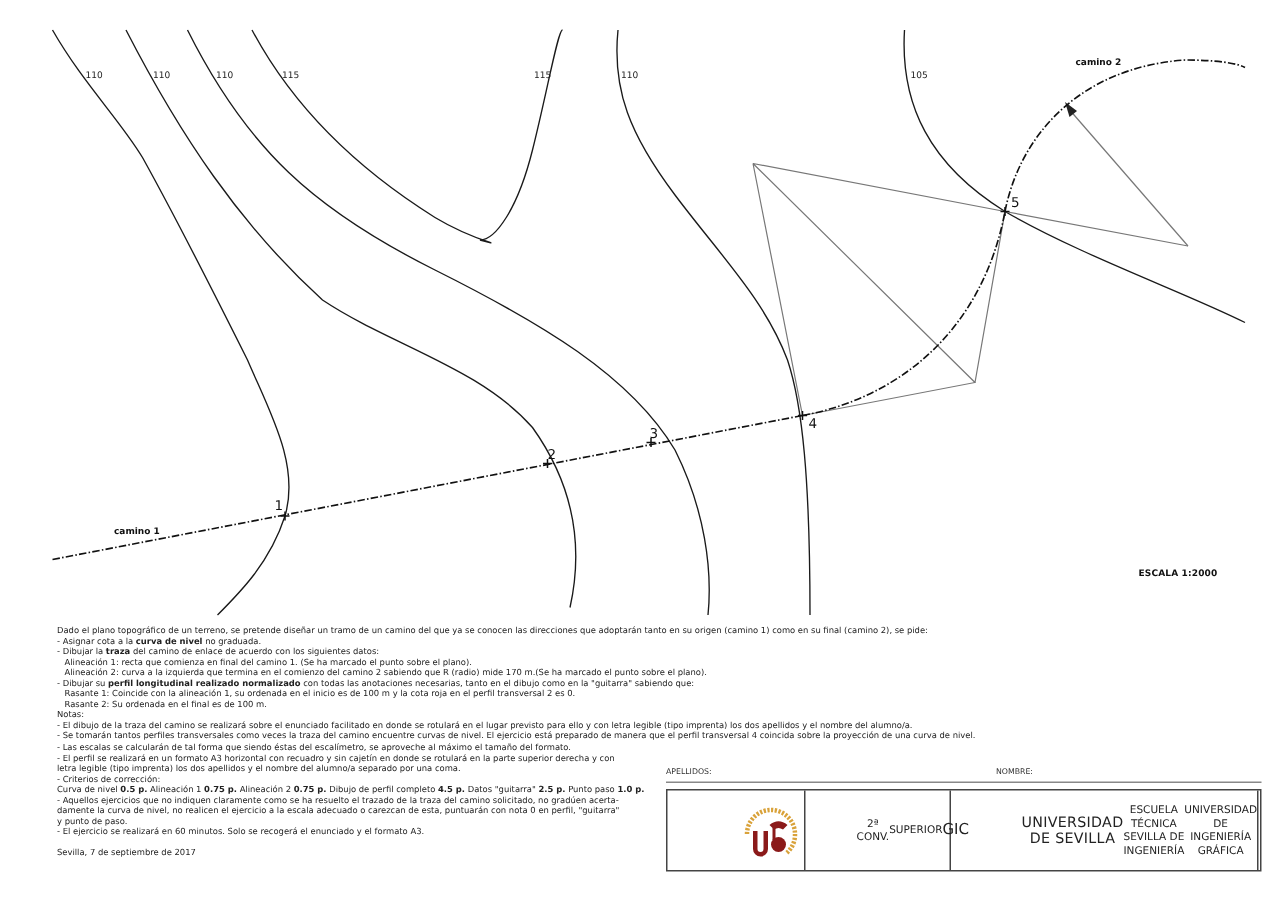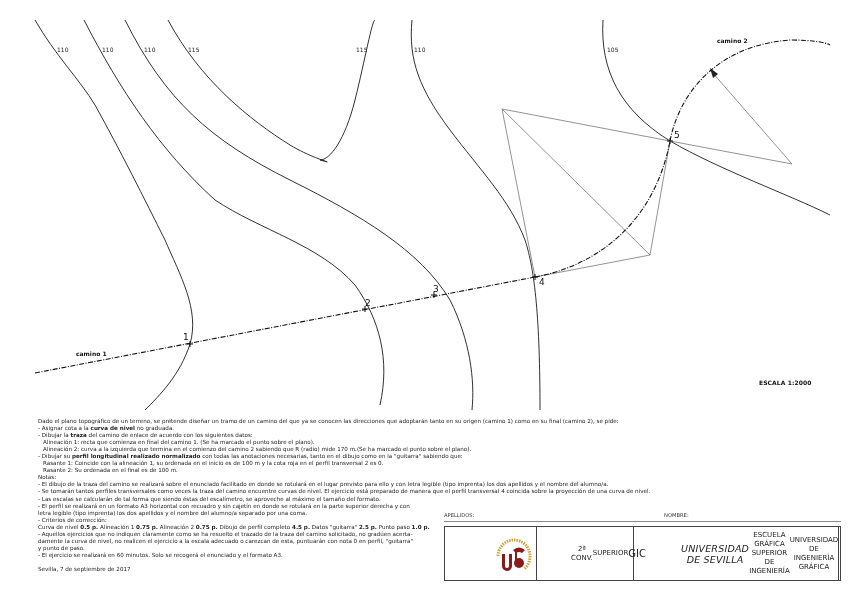--- a/index.html
+++ b/index.html
@@ -20,21 +20,21 @@
   .fields { position:absolute; left:444px; top:511px; width:397px; height:10px; border-bottom:1px solid #888; font-size:5.2px; color:#333; }
   .fields .ap { position:absolute; left:0; top:1px; }
   .fields .nm { position:absolute; left:220px; top:1px; }
   .titleblock { position:absolute; left:444px; top:526px; width:397px; height:55px; border:1px solid #444; display:flex; box-sizing:border-box; }
   .tb-cell { border-right:1px solid #444; box-sizing:border-box; display:flex; align-items:center; justify-content:center;margin-left:47px; }
   .tb-cell:last-child { border-right:none; }
   .tb-logo { width:52px; }
   .tb-conv { width:50px; font-size:7px; text-align:center; line-height:9px; color:#222; }
   .tb-conv .gic { font-size:10px; line-height:12px; }
   .tb-uni { flex:1; text-align:center; color:#222; }
-  .tb-uni .u1 { font-size:9.5px; letter-spacing:0.2px; line-height:11px;font-style:italic; }
+  .tb-uni .u1 { font-size:9.5px; letter-spacing:0.2px; line-height:11px; }
   .tb-uni .u2 { font-size:7px; line-height:9px; }
   .tb-ig { width:52px; }
 </style>
 </head>
 <body>
 
 <svg id="map" viewBox="0 0 848 415" xmlns="http://www.w3.org/2000/svg">
 
   <path class="contour" d="M35,20 C55,55 80,80 95,105 C120,150 145,200 165,240 C180,275 200,310 190,344 C180,375 160,395 145,410"></path>
   <path class="contour" d="M84,20 C120,90 160,150 215,200 C260,230 320,245 355,285 C380,320 390,360 380,405"></path>
@@ -138,21 +138,21 @@
       <path d="M24,20 v8" stroke="#8b1a1a" stroke-width="2"></path>
     </svg>
   </div>
   <div class="tb-cell tb-conv">
     <div>2ª CONV.</div>
     <div>SUPERIOR</div>
     <div class="gic">GIC</div>
   </div>
   <div class="tb-cell tb-uni">
     <div class="u1">UNIVERSIDAD DE SEVILLA</div>
-    <div class="u2">ESCUELA GRÁFICA SUPERIOR DE INGENIERÍA</div>
+    <div class="u2">ESCUELA TÉCNICA SEVILLA DE INGENIERÍA</div>
     <div class="u2">UNIVERSIDAD DE INGENIERÍA GRÁFICA</div>
   </div>
   <div class="tb-cell tb-ig">
     <svg width="40" height="40" viewBox="0 0 40 40">
       <path d="M6,12 l8,-4 v24 h-5 v-18 l-3,1 Z" fill="#8a8a8a"></path>
       <path d="M10,34 l12,-24 h5 l-12,24 Z" fill="#7a1620"></path>
       <path d="M34,18 a9,9 0 1 0 0,12 l-2,-3 a5,5 0 1 1 0,-6 Z" fill="#8a8a8a"></path>
       <path d="M26,24 h9 v4 h-9 Z" fill="#7a1620"></path>
       <circle cx="14" cy="8" r="2.3" fill="#e02020"></circle>
     </svg>

